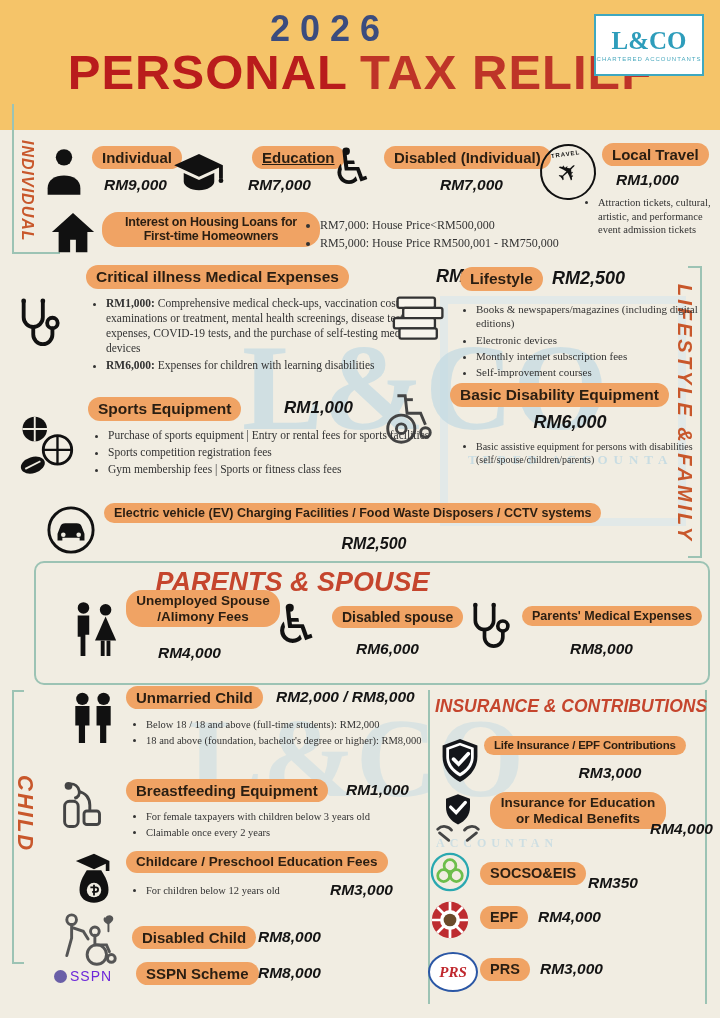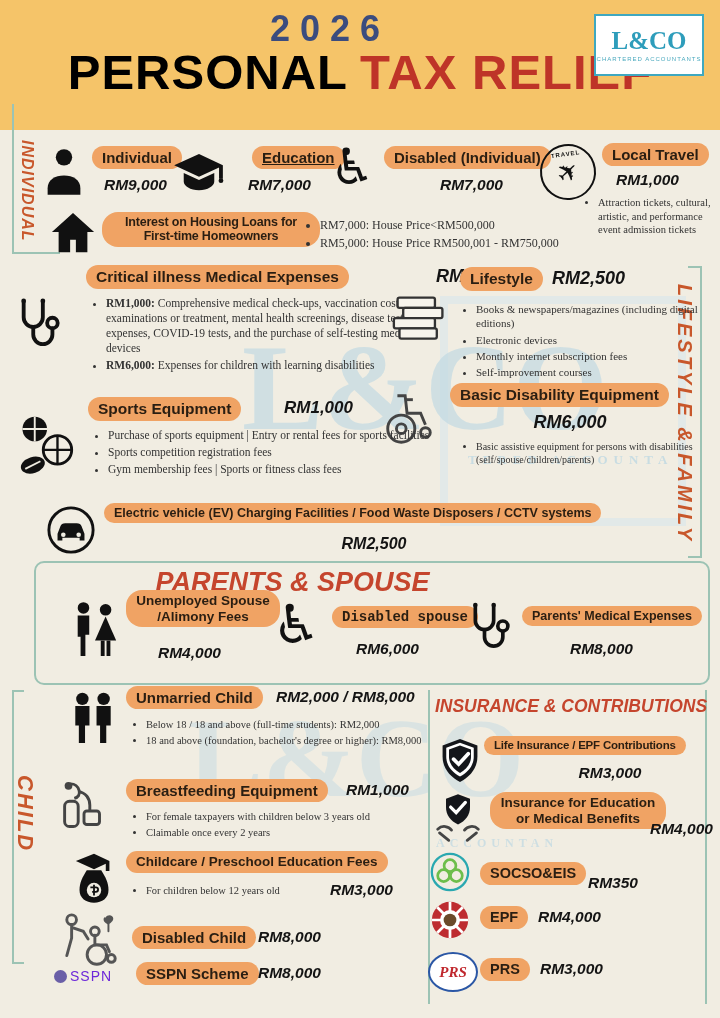--- a/index.html
+++ b/index.html
@@ -7,21 +7,21 @@
     position:relative; width:720px; height:1018px; overflow:hidden;
     background:#F1EDE2;
     font-family:"Liberation Sans", sans-serif;
   }
   
   .header{position:absolute;left:0;top:0;width:720px;height:130px;background:#F5C469;}
   .year{position:absolute;left:0;top:8px;width:660px;text-align:center;
     font-size:36px;font-weight:900;color:#3B4C7E;letter-spacing:10px;}
   .main-title{position:absolute;left:0;top:48px;width:720px;text-align:center;
     font-size:49px;font-weight:900;letter-spacing:1px;line-height:1;}
-  .t-navy{color:#000000;} .t-red{color:#BE3428;margin-left:12px;}
+  .t-navy{color:#b91c1c;} .t-red{color:#BE3428;margin-left:12px;}
   .logo-box{position:absolute;right:16px;top:14px;width:106px;height:58px;background:#fff;
     border:2px solid #3FA8C0;display:flex;flex-direction:column;align-items:center;justify-content:center;}
   .logo-text{font-family:"Liberation Serif",serif;font-size:25px;font-weight:bold;color:#2E9DBB;line-height:1;}
   .logo-sub{font-size:6px;letter-spacing:1px;color:#4AA9BE;margin-top:3px;white-space:nowrap;}
   
   .wm{position:absolute;color:#BFD9E3;font-family:"Liberation Serif",serif;font-weight:bold;z-index:0;}
   .wm-logo1{left:242px;top:318px;font-size:122px;opacity:.65;}
   .wm-sub1{left:468px;top:452px;font-size:13px;letter-spacing:6px;opacity:.8;}
   .wm-logo2{left:188px;top:694px;font-size:112px;opacity:.45;}
   .wm-sub2{left:436px;top:836px;font-size:12px;letter-spacing:5px;opacity:.7;}
@@ -225,21 +225,21 @@
         <circle cx="37" cy="10" r="6"></circle>
         <path d="M37 17l-11 25h22z"></path>
         <rect x="32" y="42" width="4" height="16"></rect>
         <rect x="38" y="42" width="4" height="16"></rect>
       </svg>
   </span>
   <span class="pill pill-c" style="left:126px;top:590px;width:134px;font-size:13.5px;">Unemployed Spouse /Alimony Fees</span>
   <span class="val" style="left:158px;top:644px;">RM4,000</span>
 
   <span class="icon glyph" style="left:272px;top:598px;font-size:54px;">♿</span>
-  <span class="pill" style="left:332px;top:606px;font-size:14px;font-family:Liberation Mono, monospace;">Disabled spouse</span>
+  <span class="pill" style="left:332px;top:606px;font-size:14px;">Disabled spouse</span>
   <span class="val" style="left:356px;top:640px;">RM6,000</span>
 
   <span class="icon" style="left:468px;top:596px;">
     <svg viewBox="0 0 48 56" width="44" height="60" fill="none" stroke="#111" stroke-width="4" stroke-linecap="round">
         <path d="M8 6v16a10 10 0 0 0 20 0V6"></path>
         <circle cx="8" cy="5" r="2.5" fill="#111" stroke="none"></circle>
         <circle cx="28" cy="5" r="2.5" fill="#111" stroke="none"></circle>
         <path d="M18 32v8a10 10 0 0 0 20 0v-6"></path>
         <circle cx="38" cy="28" r="5.5"></circle>
       </svg>

